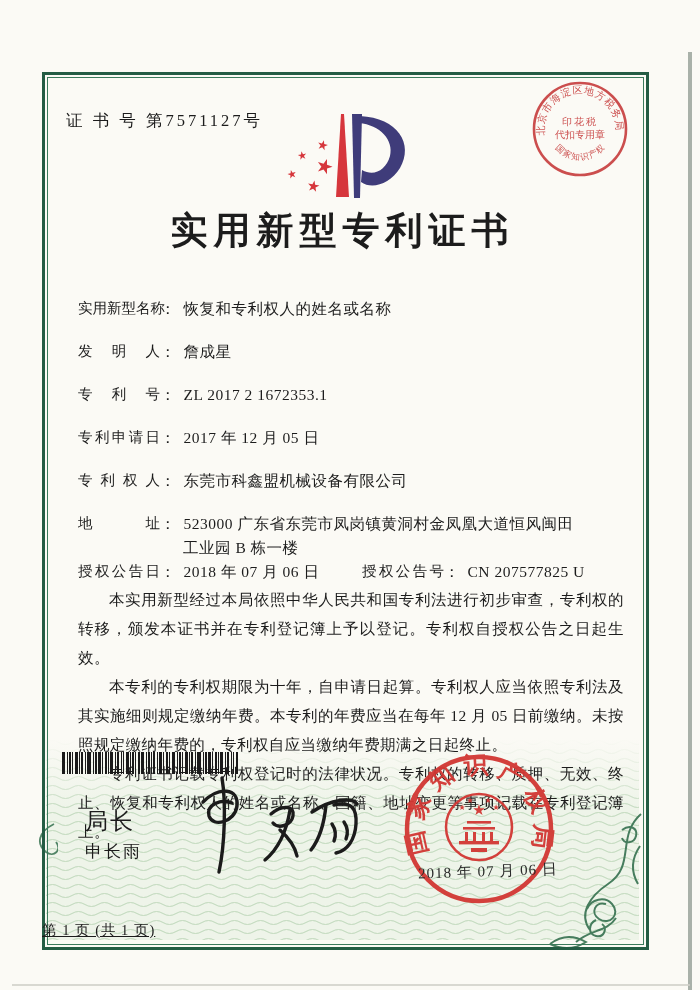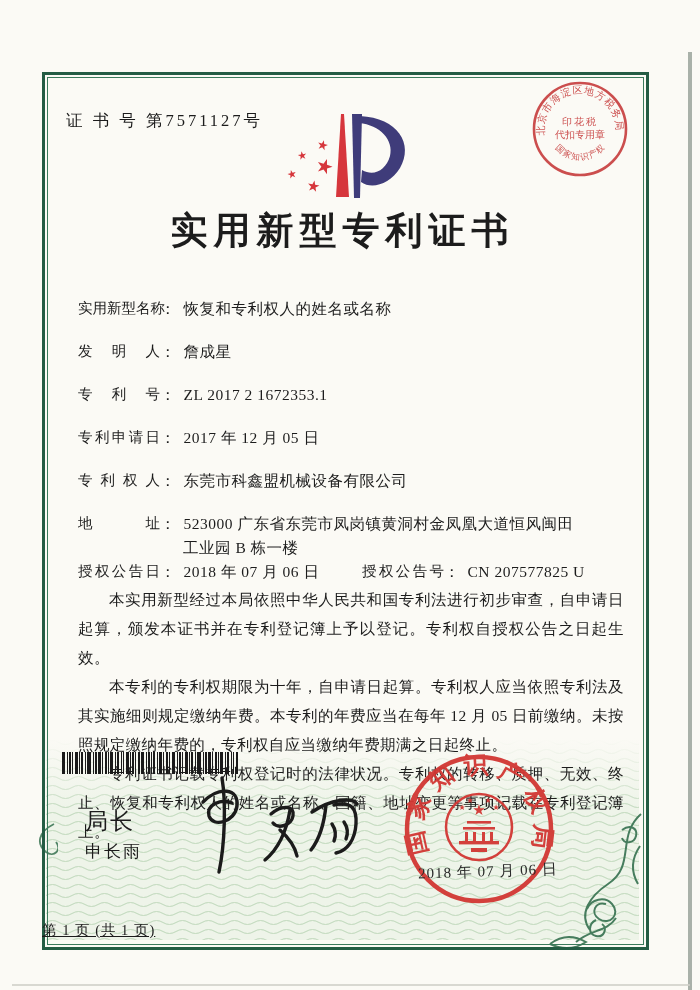--- a/index.html
+++ b/index.html
@@ -129,21 +129,21 @@
       <span>
         <span class="lbl">授权公告日</span><span class="colon">：</span><span class="val">2018 年 07 月 06 日</span>
       </span>
       <span class="grant-no">
         <span class="lbl">授权公告号</span><span class="colon">：</span><span class="val">CN 207577825 U</span>
       </span>
     </div>
   </div>
 
   <div class="paras">
-    <p>本实用新型经过本局依照中华人民共和国专利法进行初步审查，自申请日起算，颁发本证书并在专利登记簿上予以登记。专利权自授权公告之日起生效。</p>
+    <p>本实用新型经过本局依照中华人民共和国专利法进行初步审查，专利权的转移，颁发本证书并在专利登记簿上予以登记。专利权自授权公告之日起生效。</p>
     <p>本专利的专利权期限为十年，自申请日起算。专利权人应当依照专利法及其实施细则规定缴纳年费。本专利的年费应当在每年 12 月 05 日前缴纳。未按照规定缴纳年费的，专利权自应当缴纳年费期满之日起终止。</p>
     <p>专利证书记载专利权登记时的法律状况。专利权的转移、质押、无效、终止、恢复和专利权人的姓名或名称、国籍、地址变更等事项记载在专利登记簿上。</p>
   </div>
 
   <svg class="barcode" width="176" height="22" viewBox="0 0 176 22">
     <path d="M0,11 H176" stroke="#1a1a1a" stroke-width="22" stroke-dasharray="3,2,1,1,2,1,1,2,3,1,1,1,2,2,1,1,4,2,1,1,2,1,3,1,1,2,2,1,1,1,3,2,1,1,2,2,1,1,1,2,3,1,1,1,2,1,1,2,2,1,3,2,1,1,2,1,1,1,2,2,1,1,3,1,1,2,2,1,1,2"></path>
   </svg>
 
   <div class="signoff-title">局长</div>
   <div class="signoff-name">申长雨</div>

